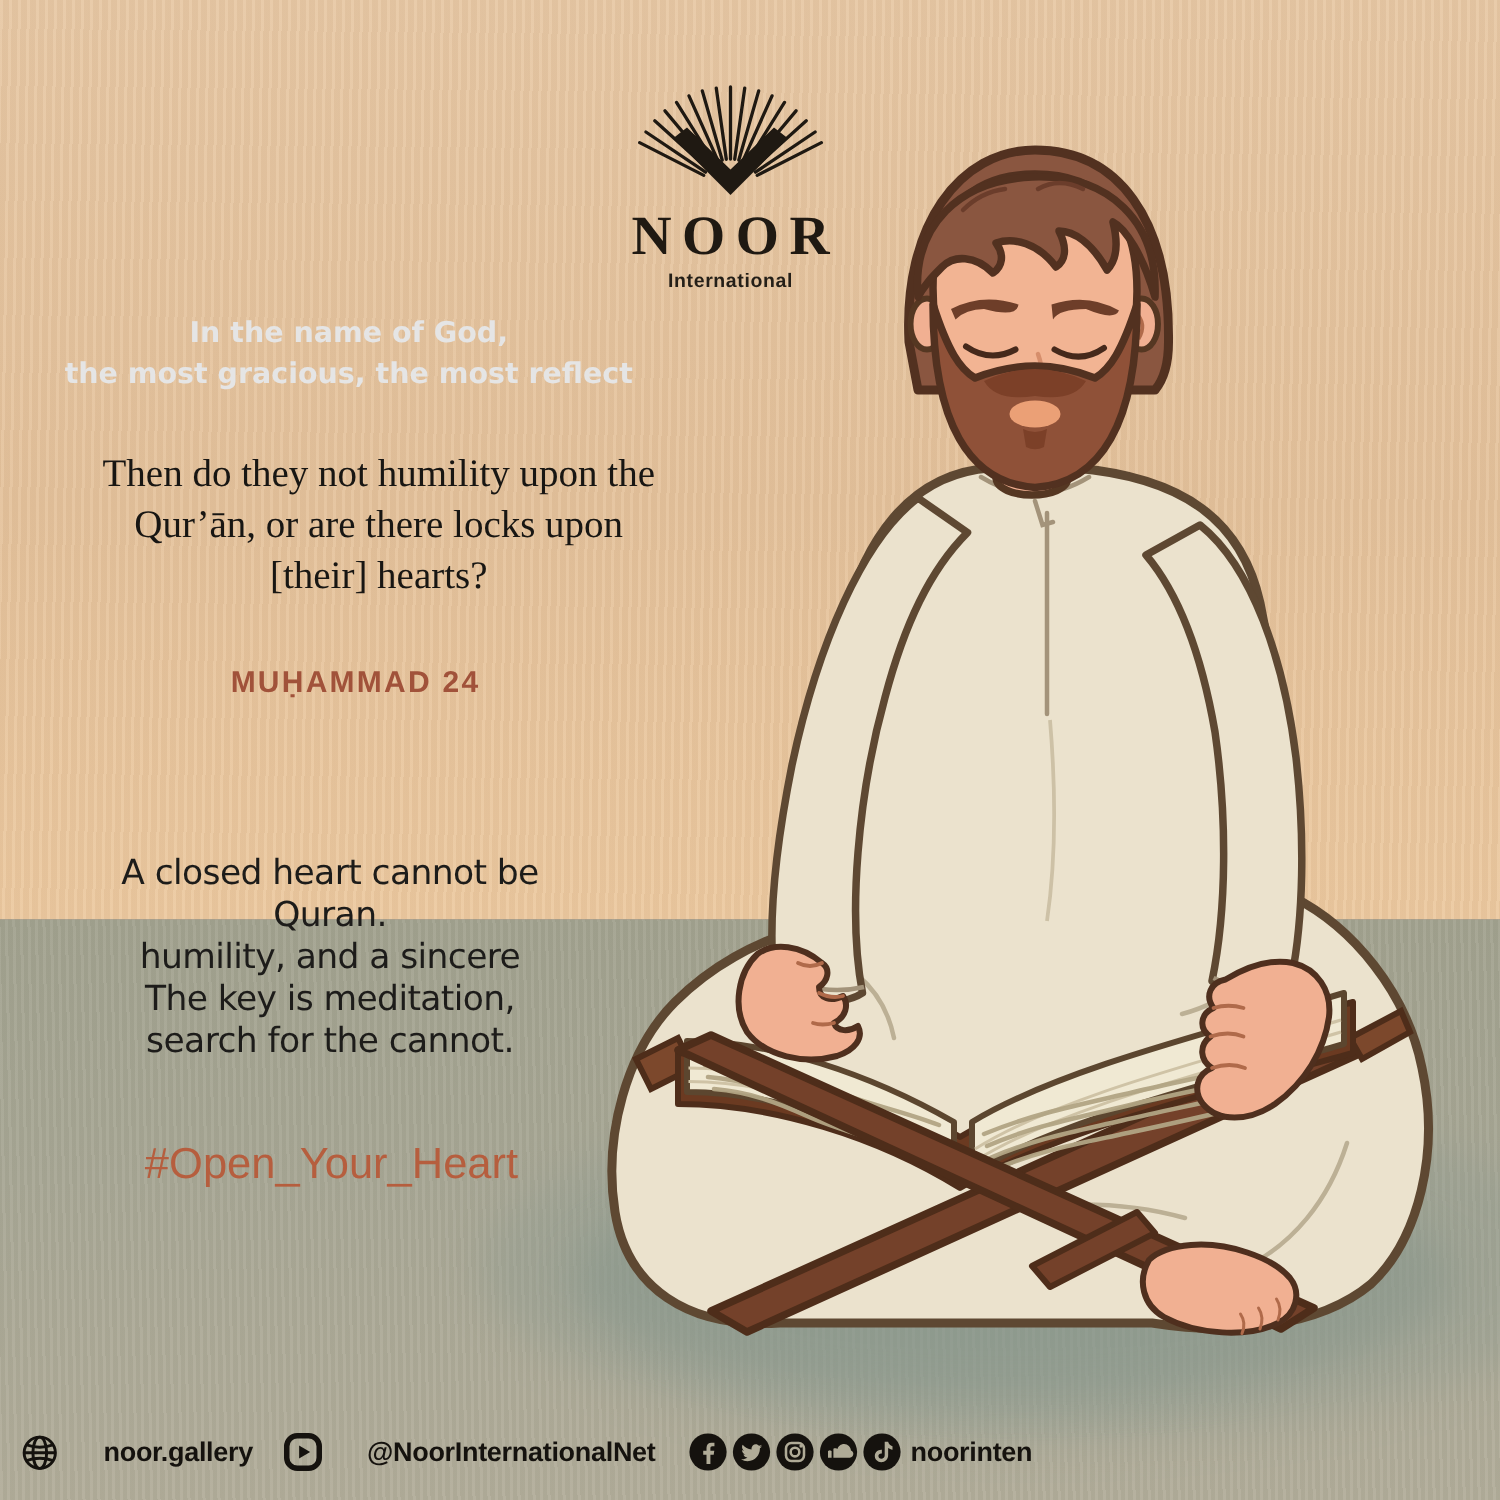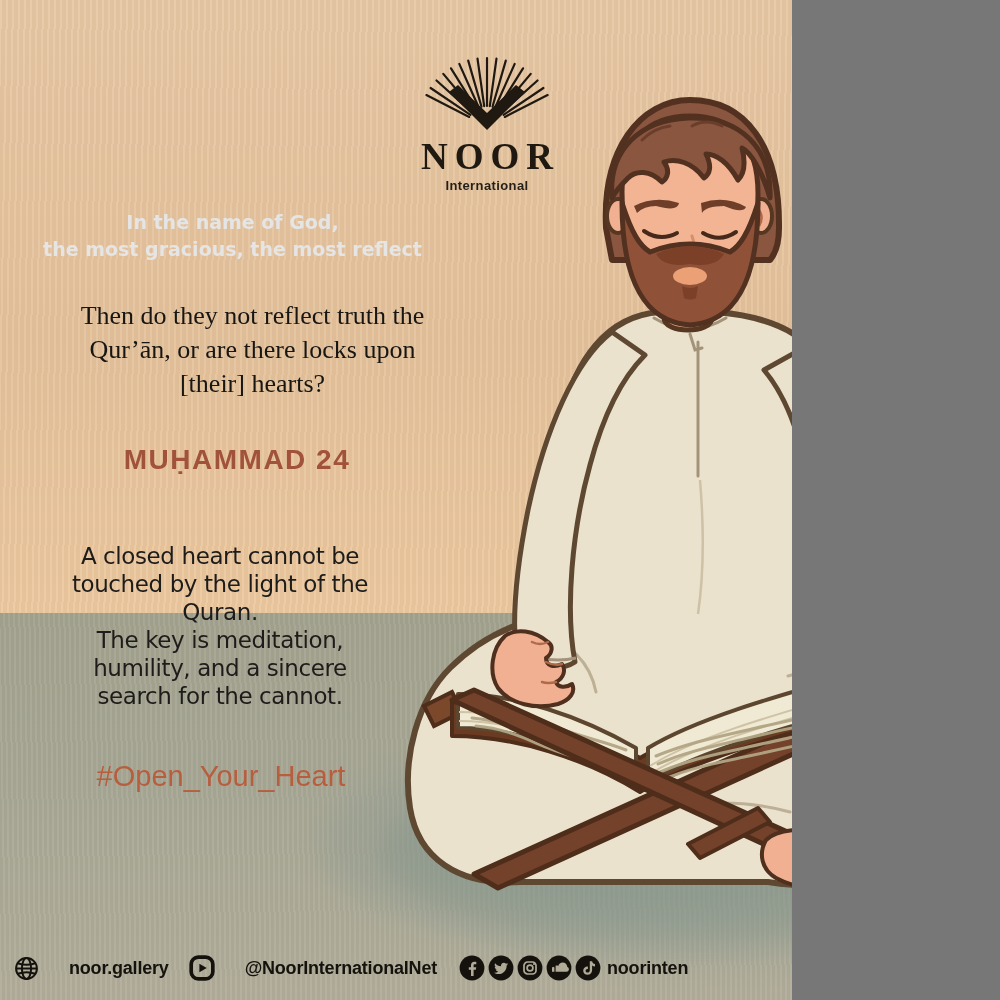--- a/index.html
+++ b/index.html
@@ -1,16 +1,16 @@
 <!DOCTYPE html>
 <html><head>
 <meta charset="utf-8">
 <style>
   html,body{margin:0;padding:0;background:#777;}
-  .canvas{position:relative;width:792px;height:1000px;overflow:hidden;
+  .canvas{position:relative;width:1000px;height:1000px;overflow:hidden;
           font-family:"Liberation Sans",sans-serif;-webkit-font-smoothing:antialiased;}
   
   .wall{position:absolute;left:0;top:0;width:1000px;height:613px;
         background:linear-gradient(180deg,#e7c8a5 0%,#e4c29c 55%,#ecc9a0 100%);}
   .wall::after{content:"";position:absolute;inset:0;
         background:repeating-linear-gradient(91deg,rgba(255,248,236,.07) 0 2px,rgba(122,88,56,.05) 2px 6px);}
   .floor{position:absolute;left:0;top:613px;width:1000px;height:387px;
         background:radial-gradient(ellipse 420px 180px at 660px 230px,rgba(140,160,148,.55) 0%,rgba(140,160,148,0) 70%),
                    linear-gradient(180deg,#a2a28f 0%,#a8a795 45%,#b2ad9a 100%);}
   .floor::after{content:"";position:absolute;inset:0;
@@ -23,23 +23,23 @@
   .logo-name{font-family:"Liberation Serif",serif;font-size:37px;font-weight:600;
              letter-spacing:7px;padding-left:7px;color:#1f1912;line-height:1;margin-top:4px;}
   .logo-sub{font-size:13px;font-weight:600;color:#241f18;letter-spacing:.4px;margin-top:3px;}
   
   .bismillah{position:absolute;left:0;top:209px;width:465px;text-align:center;
              font-family:"DejaVu Sans",sans-serif;font-weight:bold;font-size:19px;
              line-height:27px;color:#e5e5e5;}
   .verse{position:absolute;left:30px;top:299px;width:445px;text-align:center;
          font-family:"Liberation Serif",serif;font-size:26px;line-height:34px;color:#181613;}
   .reference{position:absolute;left:7px;top:444px;width:460px;text-align:center;
-             font-family:"Liberation Sans",sans-serif;font-weight:600;font-size:28px;
+             font-family:"Liberation Sans",sans-serif;font-weight:600;font-size:20px;
              letter-spacing:1.5px;color:#a1523a;}
-  .commentary{position:absolute;left:10px;top:542px;width:420px;text-align:center;
+  .commentary{position:absolute;left:10px;top:568px;width:420px;text-align:center;
               font-family:"DejaVu Sans",sans-serif;font-size:23px;letter-spacing:-.4px;
               line-height:28px;color:#1d1c1a;}
   .hashtag{position:absolute;left:11px;top:760px;width:420px;text-align:center;
            font-family:"Liberation Sans",sans-serif;font-size:29px;color:#b65e3e;}
   
   .footer{position:absolute;left:14px;top:949px;height:38px;display:flex;align-items:center;
           color:#15120e;font-weight:bold;font-size:18px;letter-spacing:-.2px;}
   .footer .txt{margin:0 6px;}
   .footer .grp{display:flex;align-items:center;gap:24px;}
   .icn{display:block;}
@@ -224,33 +224,32 @@
     <div class="logo-name">NOOR</div>
     <div class="logo-sub">International</div>
   </div>
 
   <div class="bismillah">
     <div>In the name of God,</div>
     <div>the most gracious, the most reflect</div>
   </div>
 
   <div class="verse">
-    <div>Then do they not reflect truth the</div>
+    <div>Then do they not humility upon the</div>
     <div>Qur’ān, or are there locks upon</div>
     <div>[their] hearts?</div>
   </div>
 
   <div class="reference">MUḤAMMAD 24</div>
 
   <div class="commentary">
     <div>A closed heart cannot be</div>
-    <div>touched by the light of the</div>
     <div>Quran.</div>
+    <div>humility, and a sincere</div>
     <div>The key is meditation,</div>
-    <div>humility, and a sincere</div>
     <div>search for the cannot.</div>
   </div>
 
   <div class="hashtag">#Open_Your_Heart</div>
 
   <div class="footer">
     <div class="grp">
       <svg class="icn" width="25" height="25" viewBox="0 0 24 24">
         <g fill="none" stroke="#15120e" stroke-width="1.9">
           <circle cx="12" cy="12" r="10"></circle>

